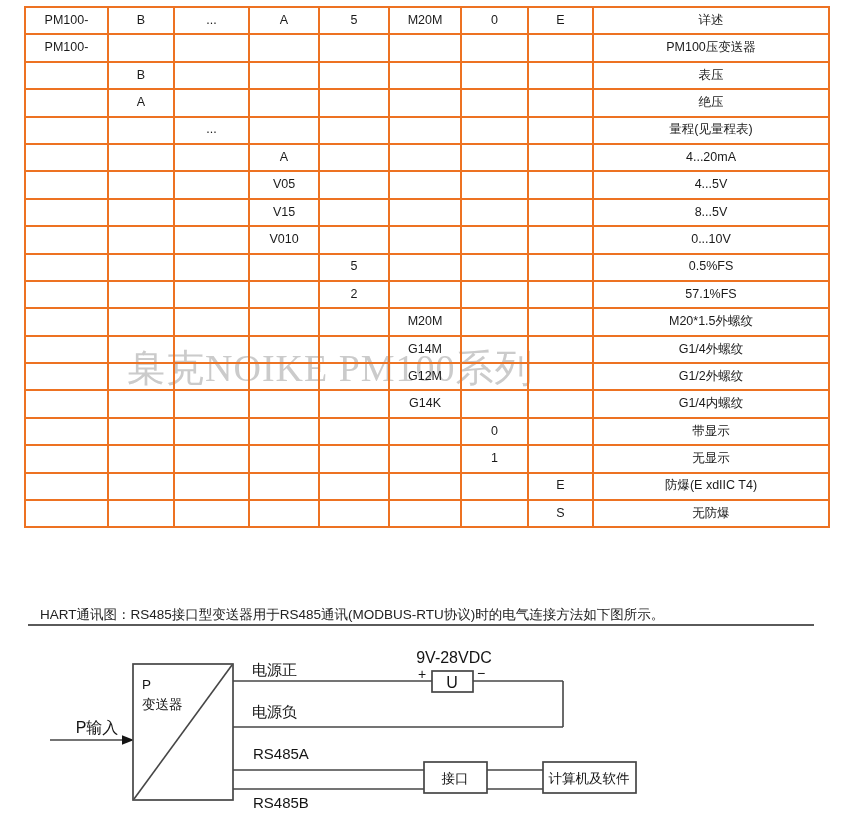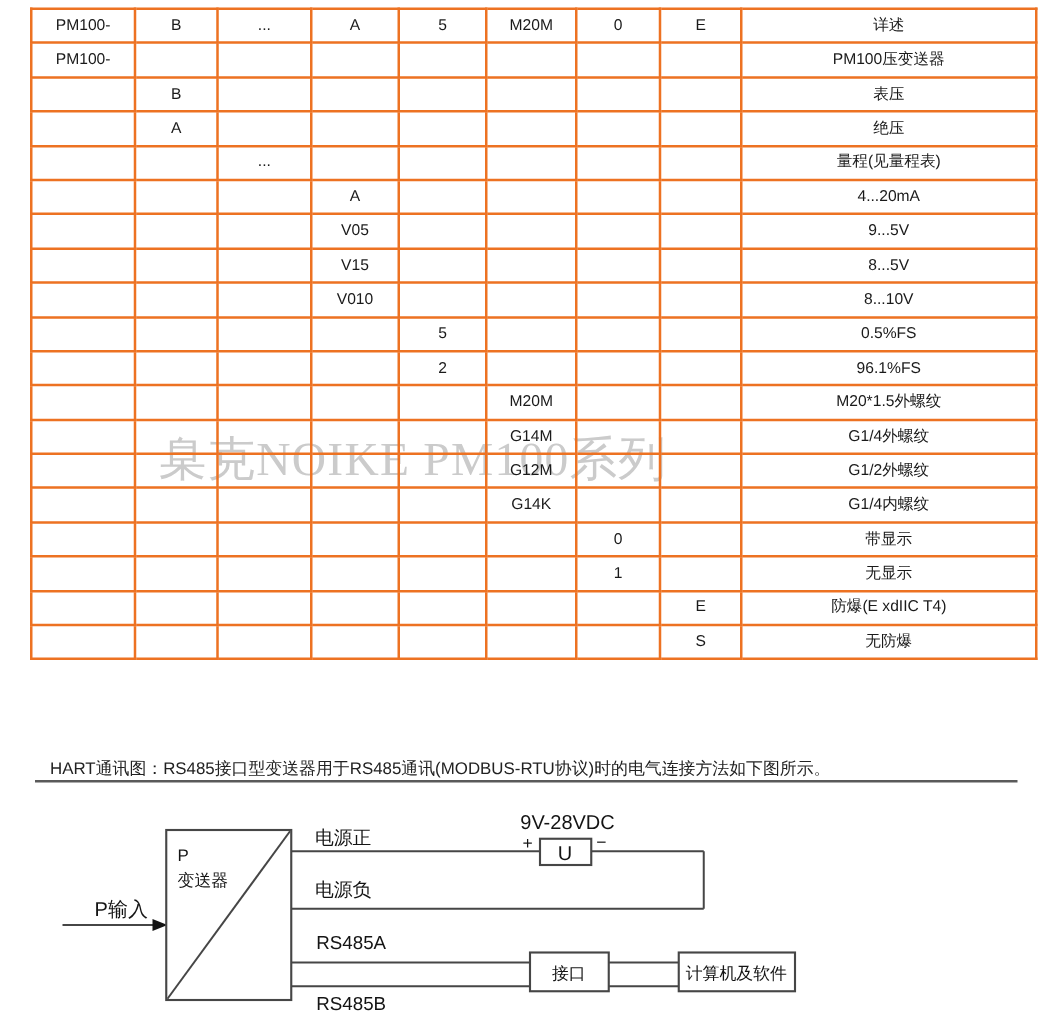--- a/index.html
+++ b/index.html
@@ -131,21 +131,21 @@
       </tr>
       <tr>
         <td></td>
         <td></td>
         <td></td>
         <td>V05</td>
         <td></td>
         <td></td>
         <td></td>
         <td></td>
-        <td>9...5V</td>
+        <td>4...5V</td>
       </tr>
       <tr>
         <td></td>
         <td></td>
         <td></td>
         <td>V15</td>
         <td></td>
         <td></td>
         <td></td>
         <td></td>
@@ -153,21 +153,21 @@
       </tr>
       <tr>
         <td></td>
         <td></td>
         <td></td>
         <td>V010</td>
         <td></td>
         <td></td>
         <td></td>
         <td></td>
-        <td>8...10V</td>
+        <td>0...10V</td>
       </tr>
       <tr>
         <td></td>
         <td></td>
         <td></td>
         <td></td>
         <td>5</td>
         <td></td>
         <td></td>
         <td></td>
@@ -175,21 +175,21 @@
       </tr>
       <tr>
         <td></td>
         <td></td>
         <td></td>
         <td></td>
         <td>2</td>
         <td></td>
         <td></td>
         <td></td>
-        <td>96.1%FS</td>
+        <td>57.1%FS</td>
       </tr>
       <tr>
         <td></td>
         <td></td>
         <td></td>
         <td></td>
         <td></td>
         <td>M20M</td>
         <td></td>
         <td></td>

